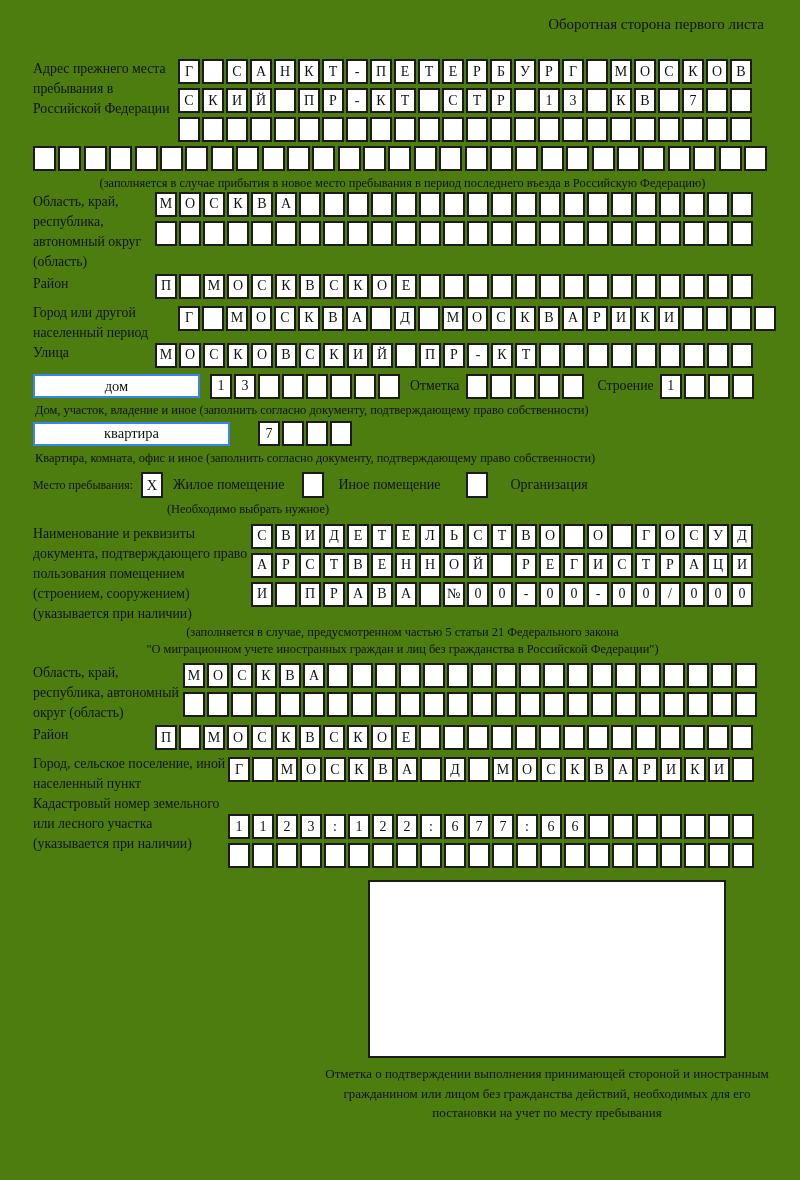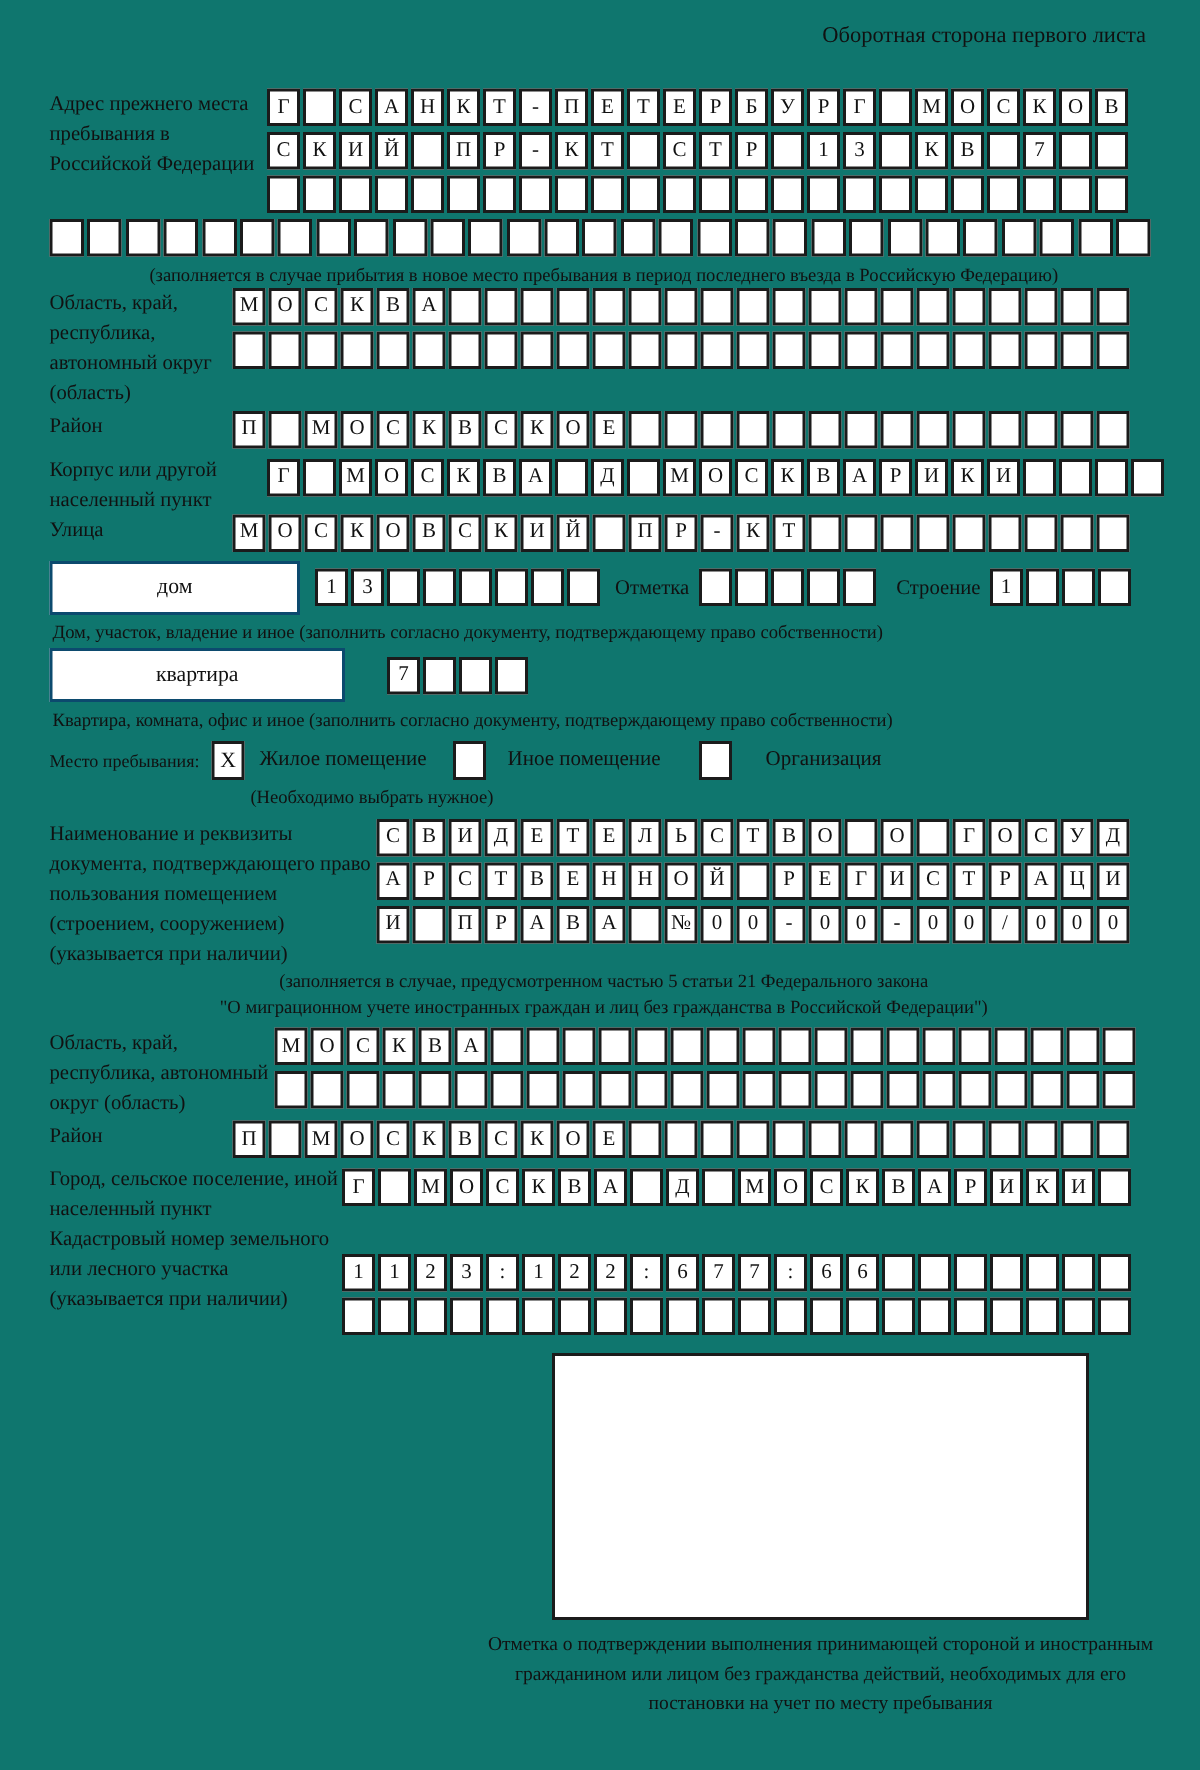--- a/index.html
+++ b/index.html
@@ -8,21 +8,21 @@
     width: 800px;
     font-family: "Liberation Serif", "DejaVu Serif", serif;
     color: #111111;
   }
   .page {
     position: relative;
     width: 800px;
     height: 1180px;
     padding: 16px 28px 10px 33px;
     overflow: hidden;
-    background: #0f766e;
+    background: #4d7c0f;
   }
   .backnote {
     text-align: right;
     font-size: 15px;
     padding-right: 8px;
     margin-bottom: 26px;
   }
   .row { display: flex; align-items: flex-start; }
   .lbl { font-size: 13.8px; line-height: 1.45; flex: none; }
   .cells { display: flex; flex: none; margin-bottom: 4px; }
@@ -31,21 +31,21 @@
     border: 2px solid #1b1b1b;
     margin-right: 2px;
     display: inline-flex; align-items: center; justify-content: center;
     font-size: 14px; line-height: 1; background: #fff;
     flex: none;
   }
   .big .cell { width: 23px; margin-right: 2.4px; }
   .note { font-size: 12.4px; text-align: center; line-height: 1.35; }
   .title { font-weight: bold; font-size: 15.5px; text-align: center; }
   .widebox {
-    border: 2px solid #0c4a6e; height: 36px;
+    border: 2px solid #3b82f6; height: 24px;
     display: flex; align-items: center; justify-content: center;
     font-size: 14.5px; flex: none; background: #fff;
   }
   .cb {
     width: 22px; height: 26px; border: 2px solid #1b1b1b;
     display: inline-flex; align-items: center; justify-content: center;
     font-size: 14.5px; flex: none; background: #fff;
   }
   .opt { font-size: 14px; line-height: 26px; }
   .stampcol { width: 462px; margin-left: auto; margin-right: -6px; margin-top: 8px; }
@@ -261,21 +261,21 @@
         <span class="cell"></span>
         <span class="cell"></span>
         <span class="cell"></span>
         <span class="cell"></span>
         <span class="cell"></span>
         <span class="cell"></span>
       </div>
   </div>
 
   <div class="row">
-    <div class="lbl" style="width:145px;">Корпус или другой населенный пункт</div>
+    <div class="lbl" style="width:145px;">Город или другой населенный период</div>
     <div class="cells" style="margin-top:3px;">
         <span class="cell">Г</span>
         <span class="cell"></span>
         <span class="cell">М</span>
         <span class="cell">О</span>
         <span class="cell">С</span>
         <span class="cell">К</span>
         <span class="cell">В</span>
         <span class="cell">А</span>
         <span class="cell"></span>

